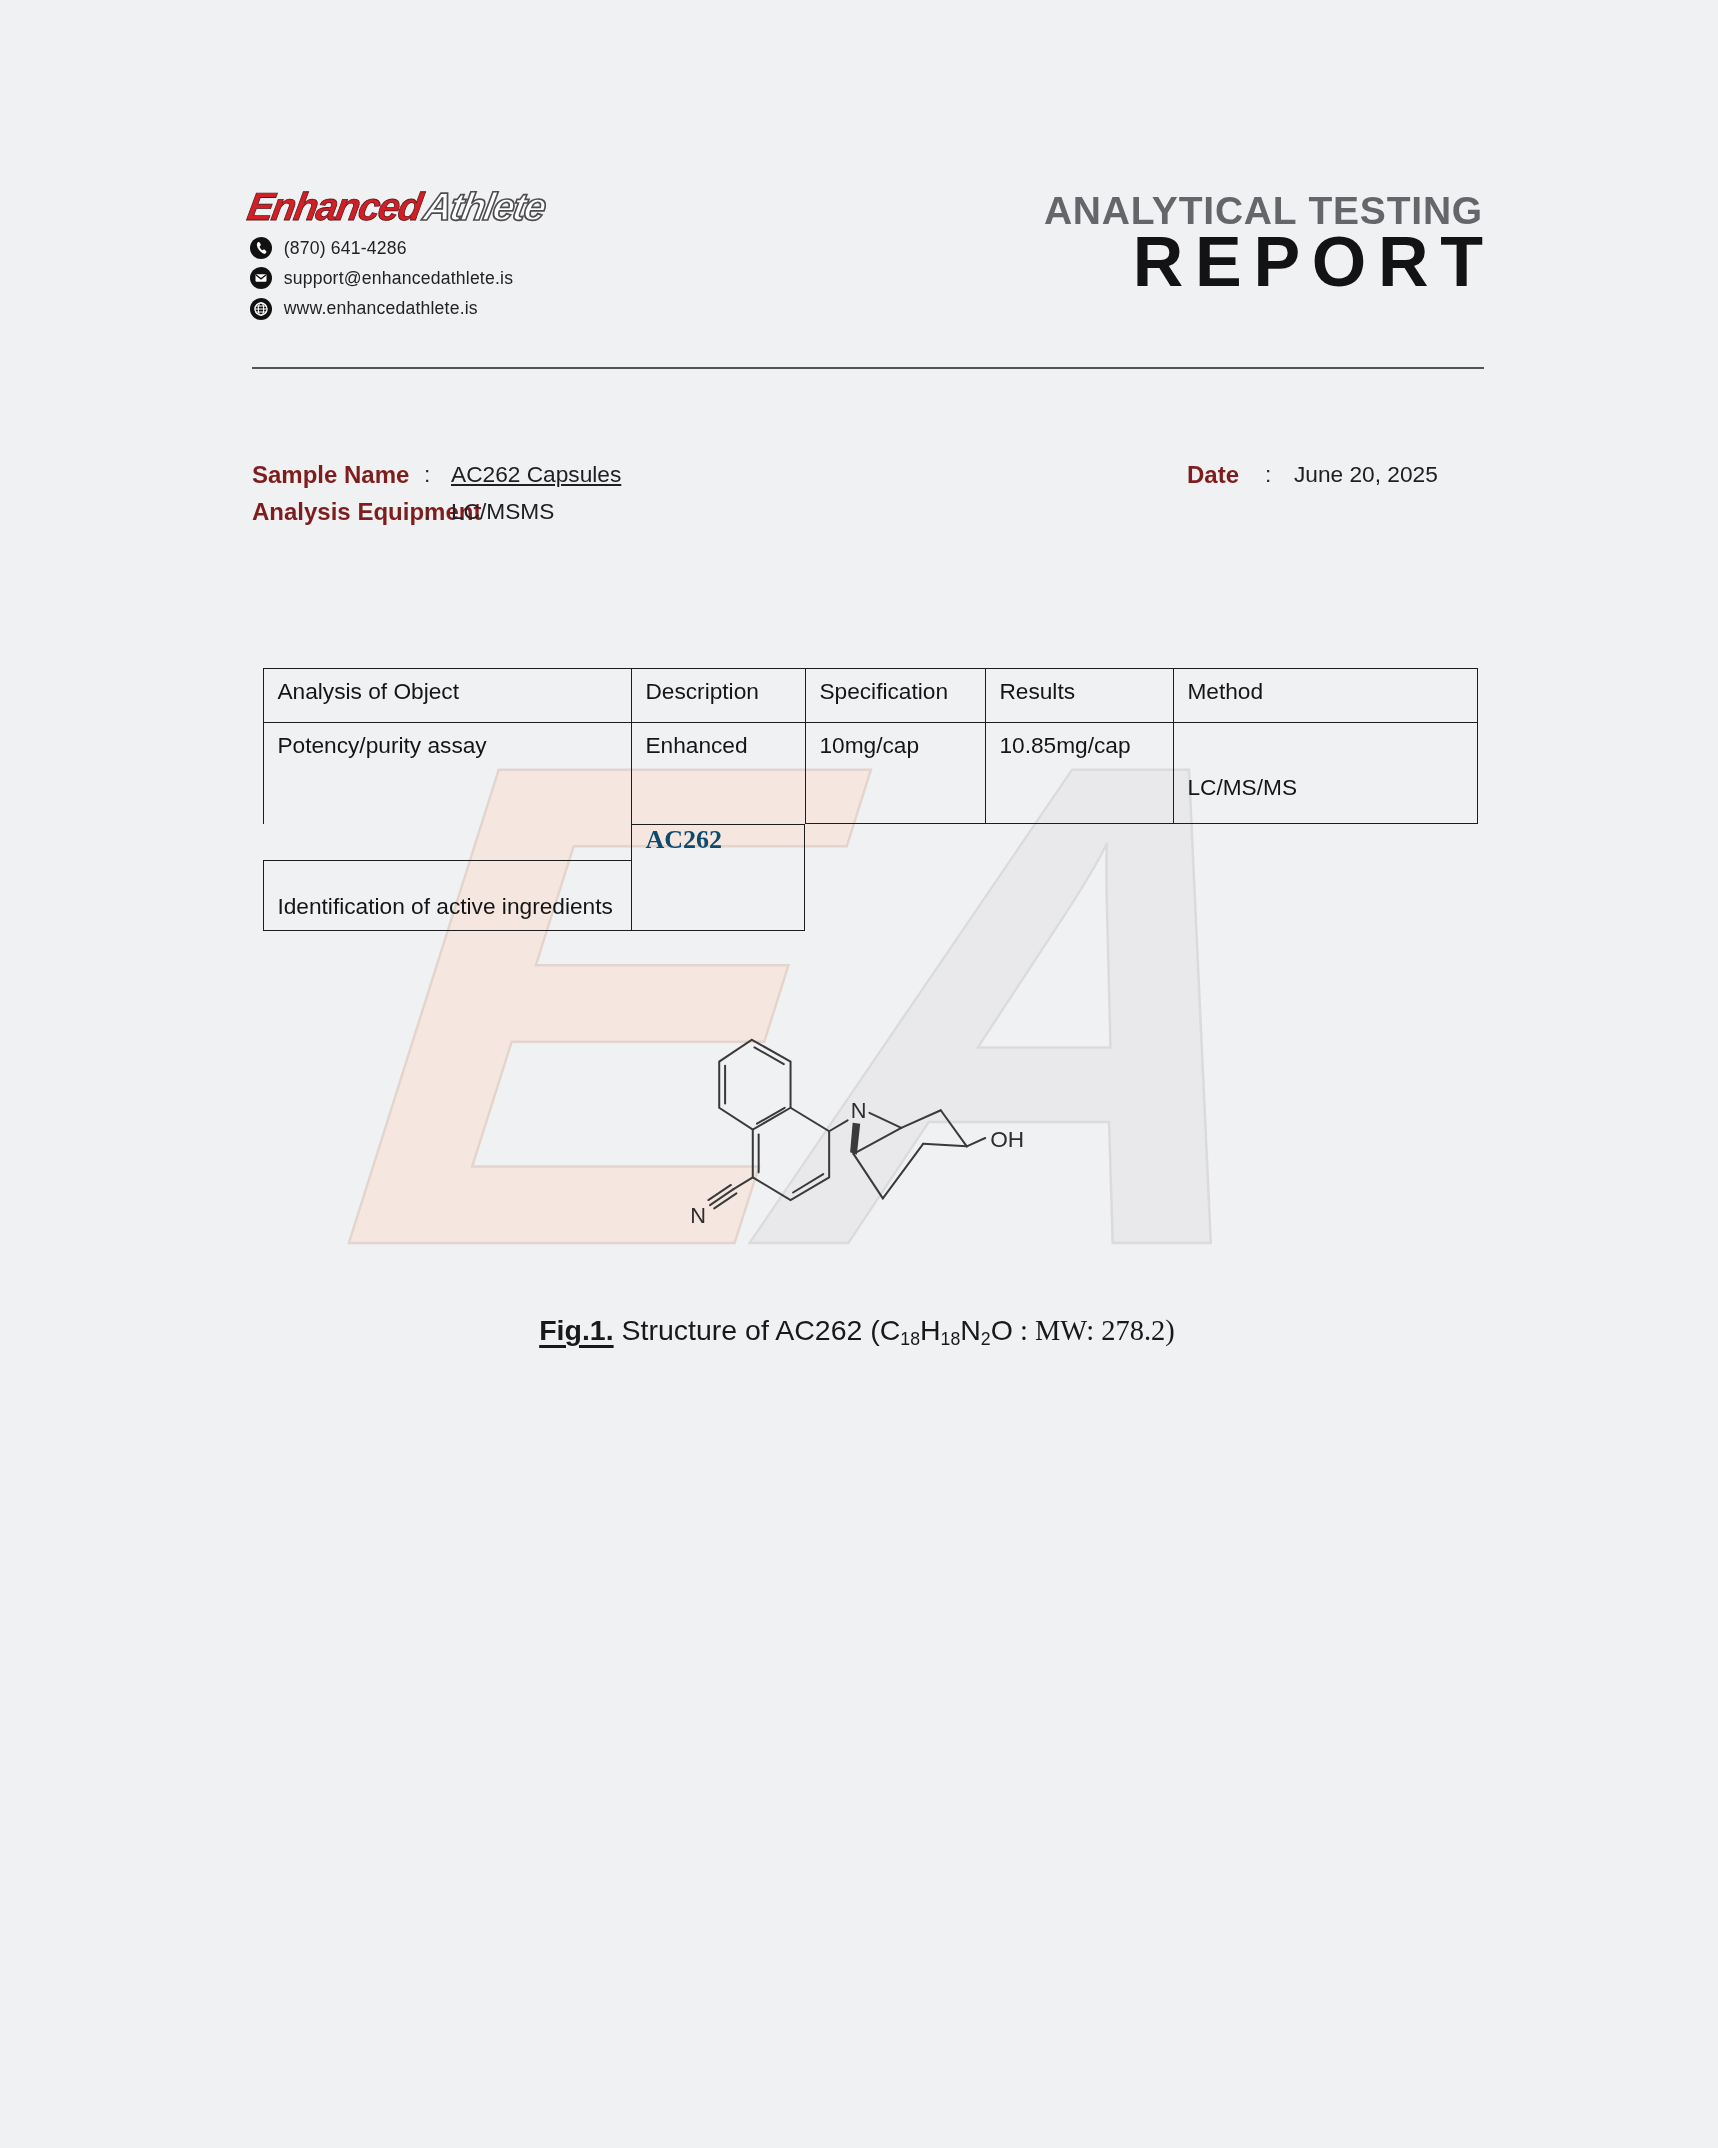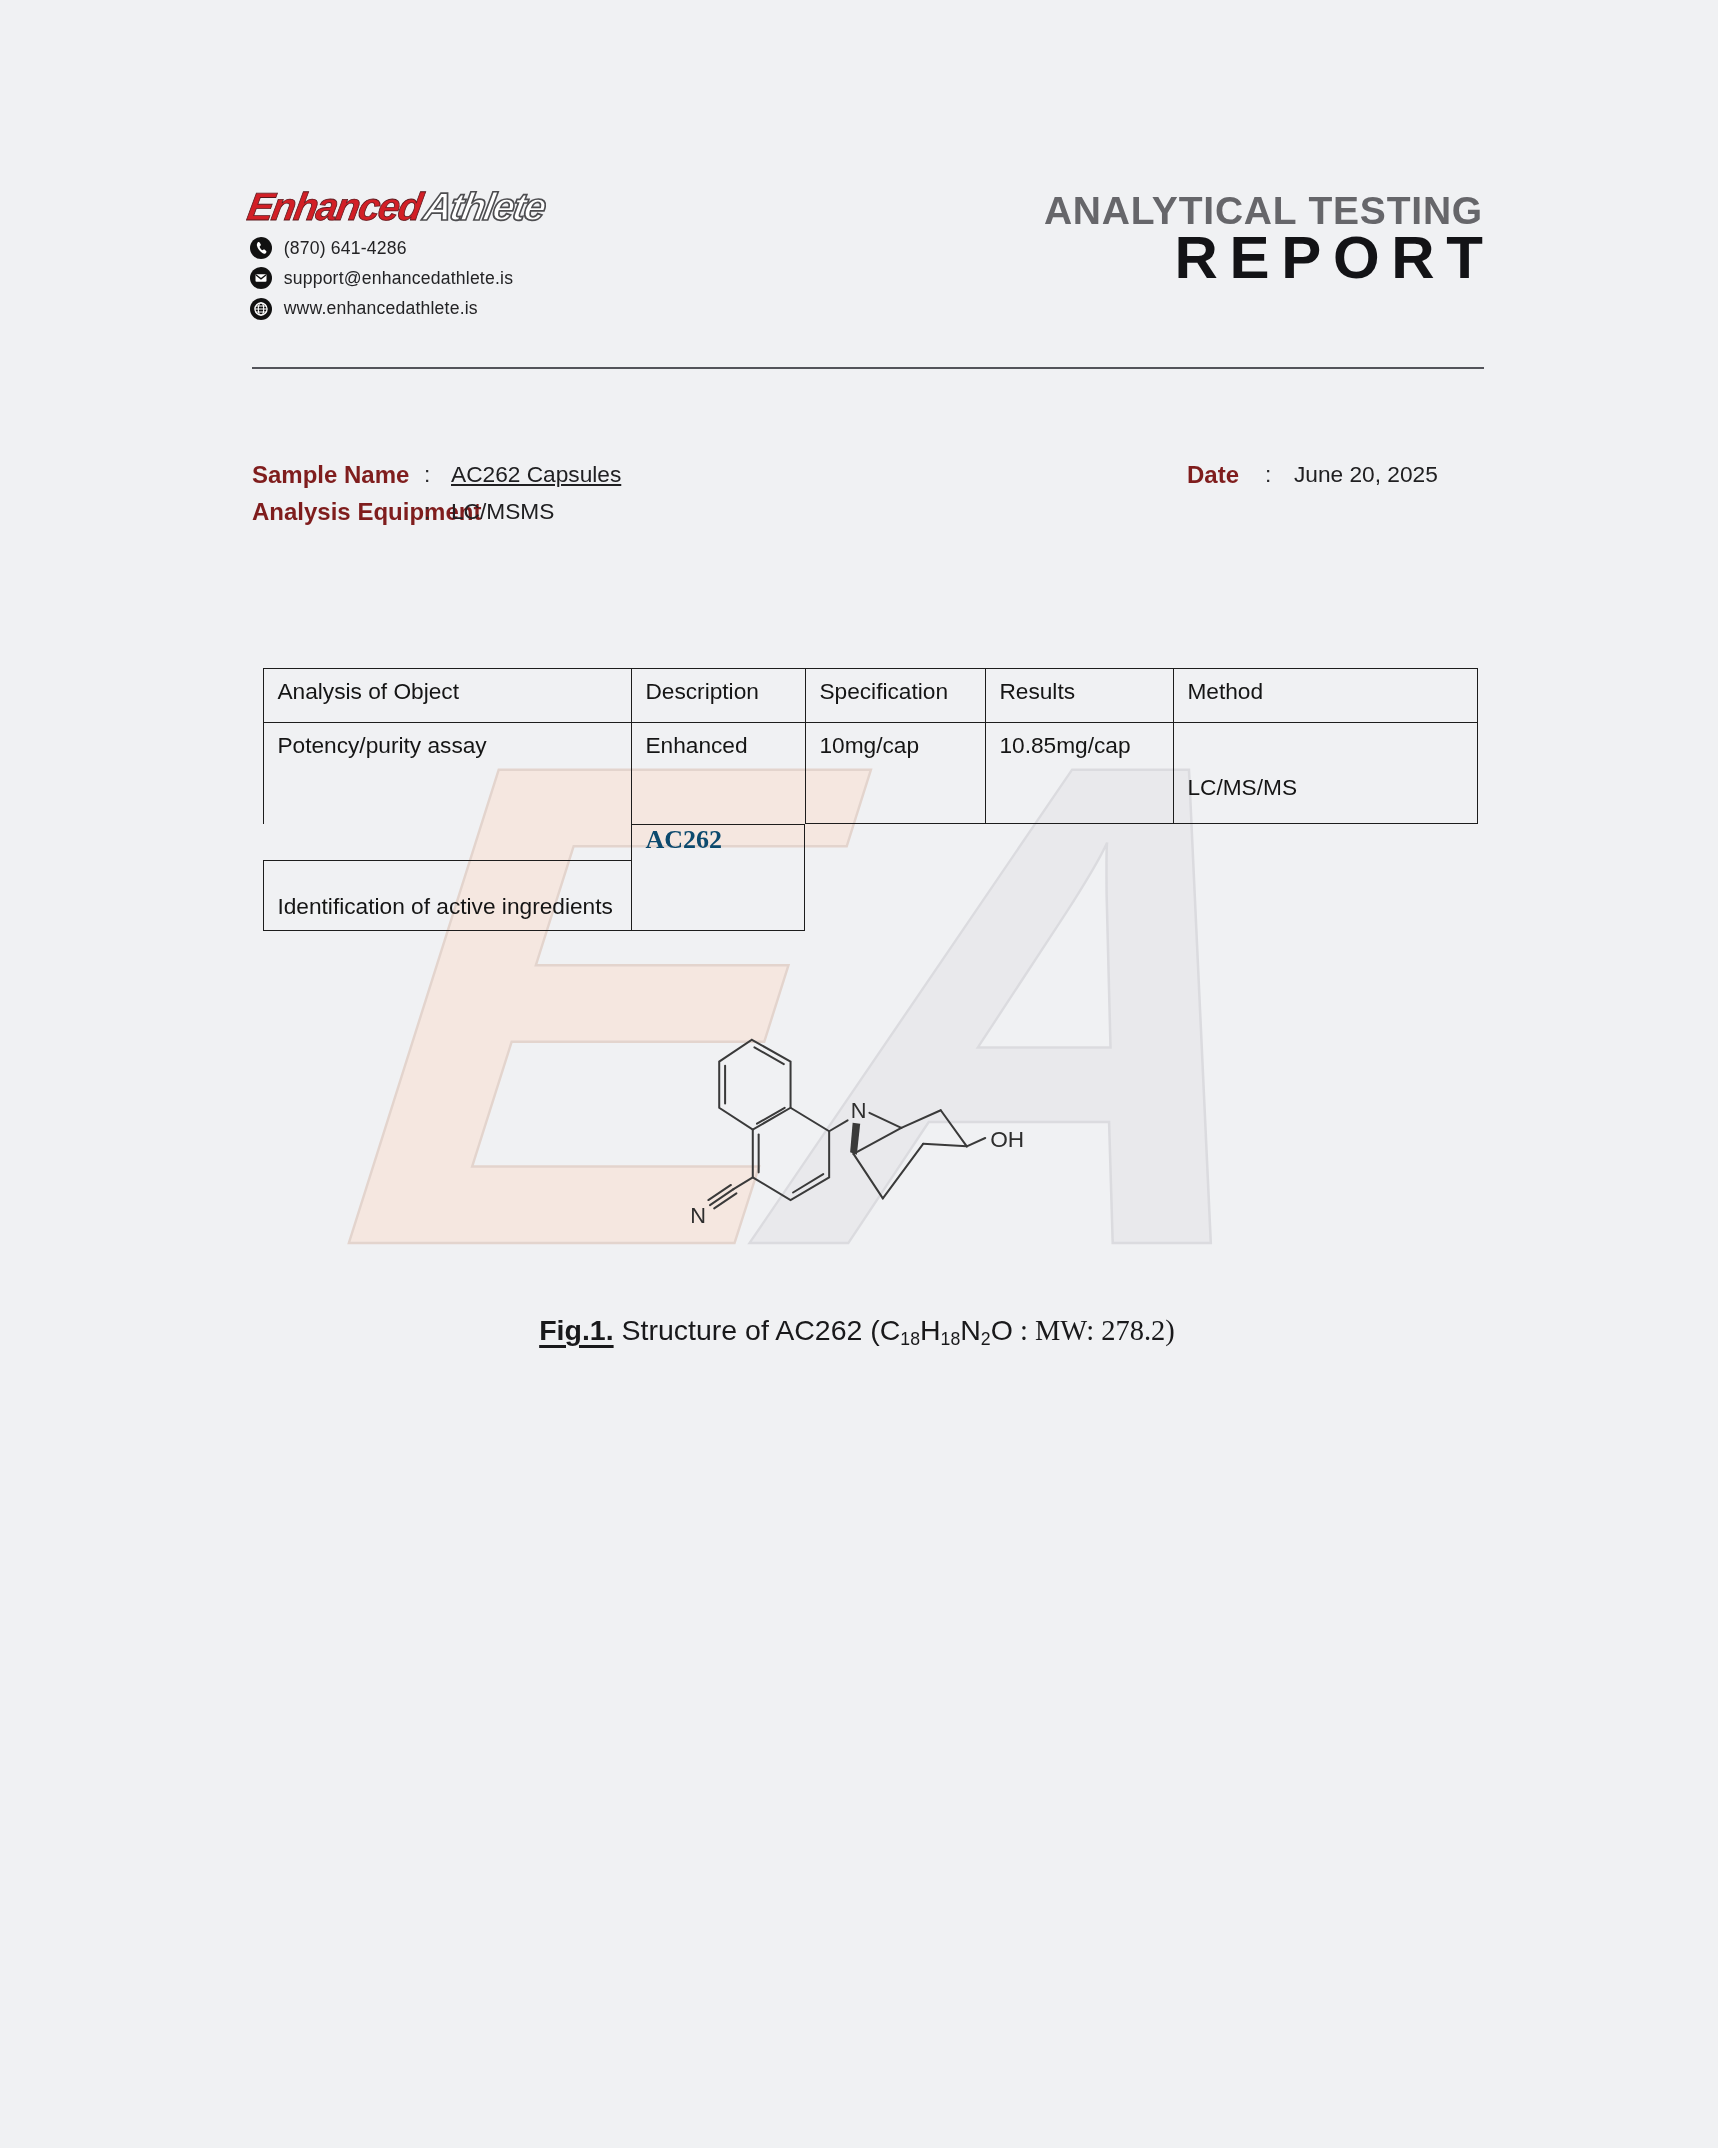--- a/index.html
+++ b/index.html
@@ -23,21 +23,21 @@
     font-style:italic;font-weight:800;font-size:39px;letter-spacing:-1.7px;white-space:nowrap;}
   .logo-red{color:#d21f26;-webkit-text-stroke:0.8px #58151a;}
   .logo-white{color:#ffffff;-webkit-text-stroke:1.7px #4d4d50;margin-left:3.4px;}
   .contact{position:absolute;left:250px;top:237px;text-align:center;}
   .c-row{display:flex;align-items:center;margin-bottom:8.4px;height:22px;}
   .c-icon{width:22px;height:22px;margin-right:11.7px;flex:none;}
   .c-text{font-size:17.6px;color:#232325;letter-spacing:0.2px;}
   
   .titleblock{position:absolute;right:235px;top:191px;text-align:right;}
   .t1{font-size:39px;font-weight:700;color:#66666a;letter-spacing:0.8px;line-height:1;}
-  .t2{font-size:60px;font-weight:800;color:#131316;letter-spacing:11.7px;line-height:0.92;margin-right:-11.7px;}
+  .t2{font-size:70px;font-weight:800;color:#131316;letter-spacing:11.7px;line-height:0.92;margin-right:-11.7px;}
   .divider{position:absolute;left:252px;top:367px;width:1232px;height:0;border-top:2.5px solid #53545a;}
   
   .meta-label{font-weight:700;font-size:24px;color:#7f1d1d;}
   .meta-colon{font-size:22.7px;color:#2a2a2c;}
   .meta-value{font-size:22.7px;color:#202022;}
   .m-sample-label{position:absolute;left:252px;top:461px;}
   .m-sample-colon{position:absolute;left:424px;top:461px;}
   .m-sample-value{position:absolute;left:451px;top:461px;text-decoration:underline;}
   .m-equip-label{position:absolute;left:252px;top:498px;}
   .m-equip-colon{position:absolute;left:424px;top:498px;}

